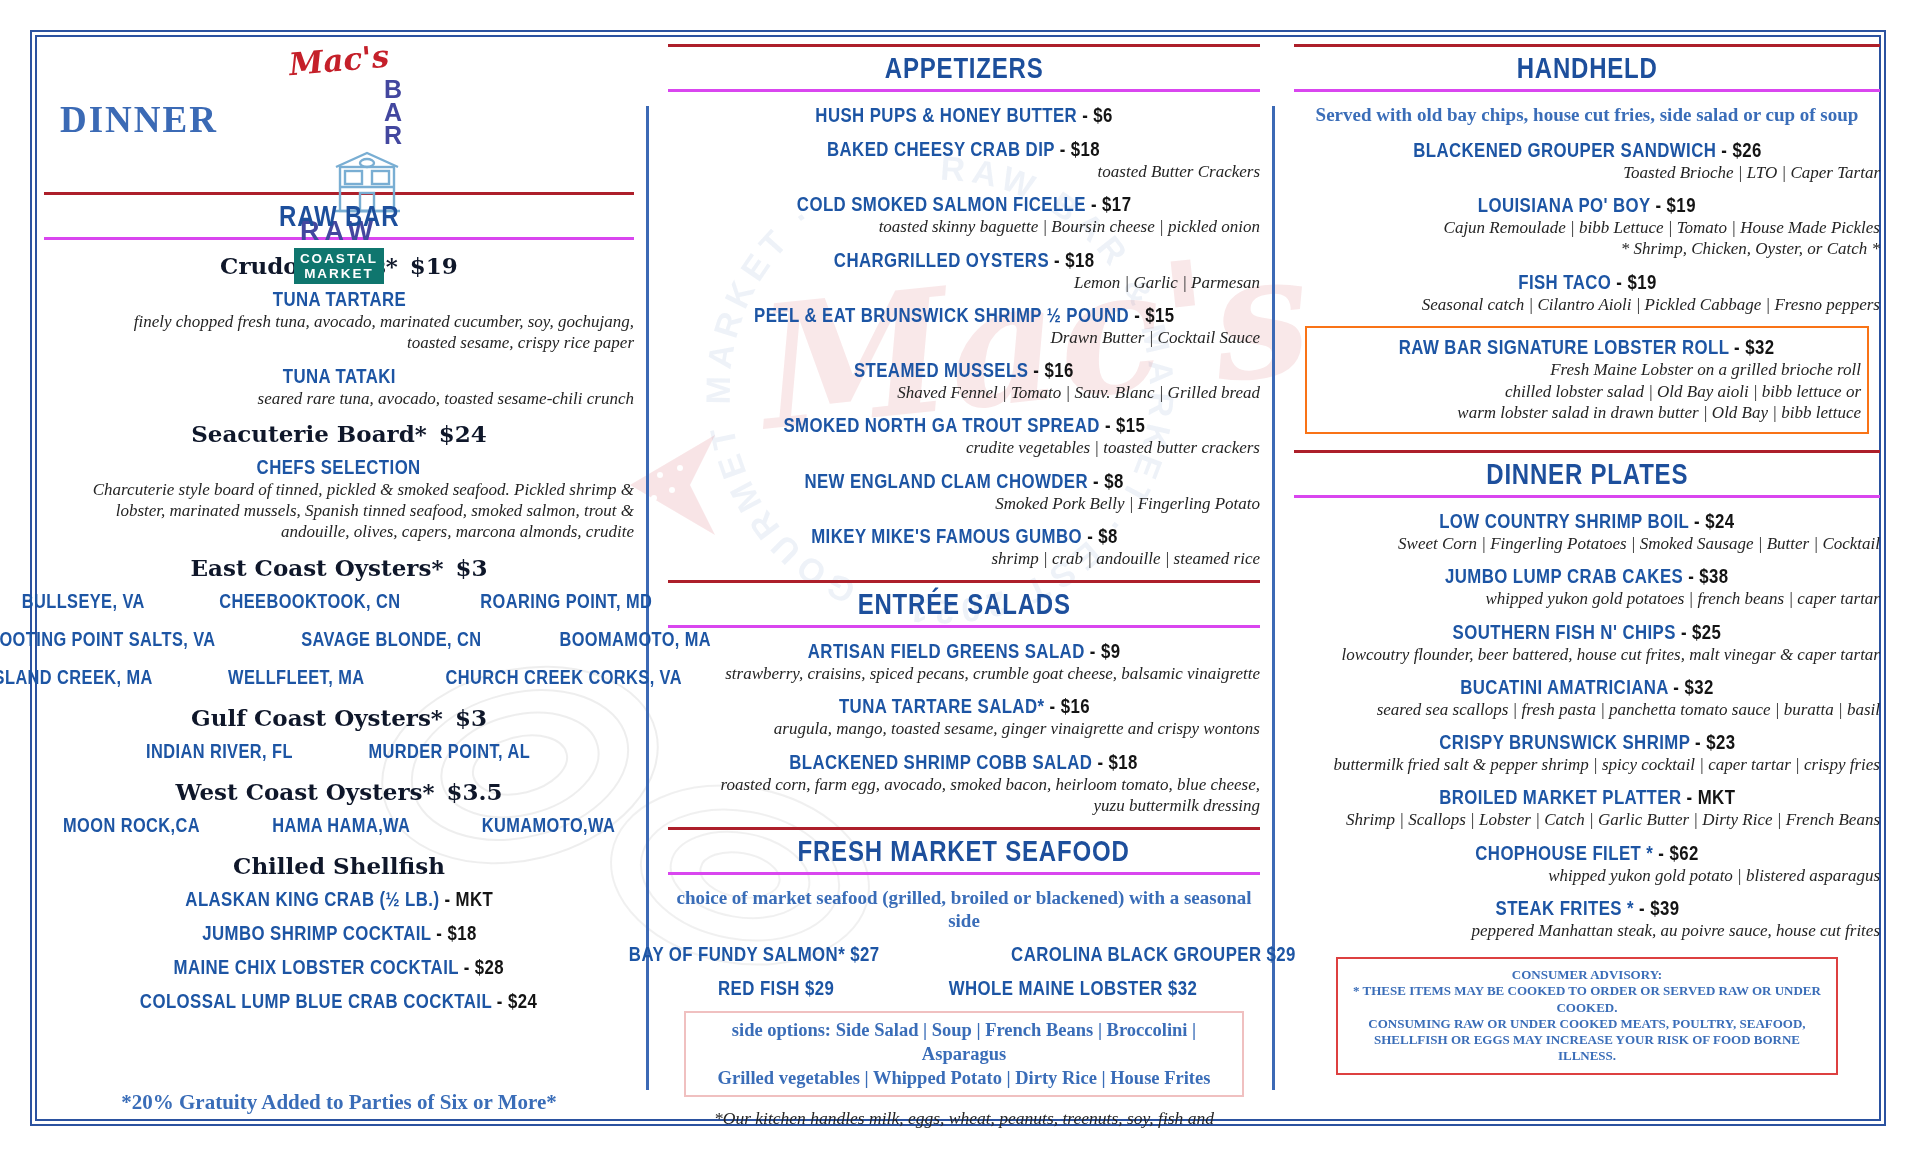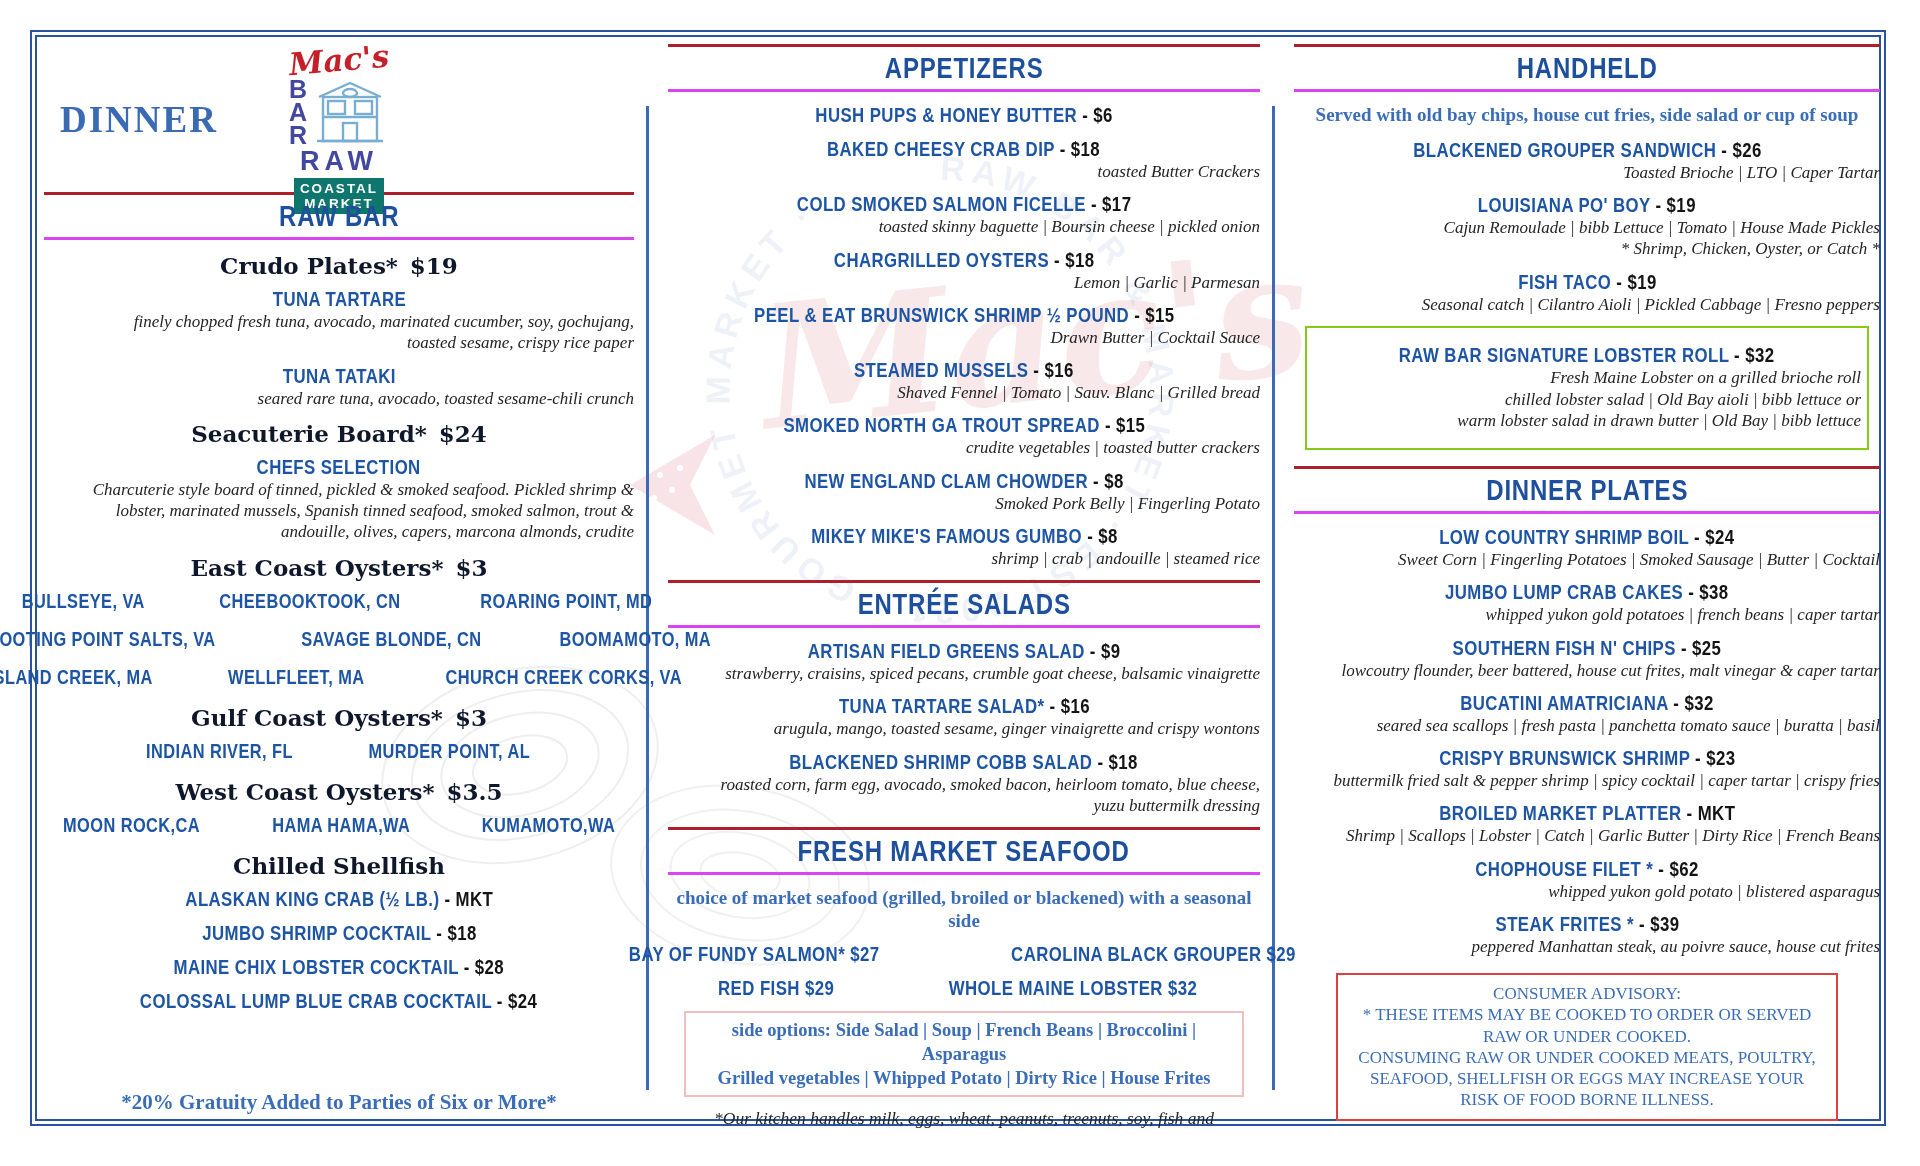--- a/index.html
+++ b/index.html
@@ -26,21 +26,21 @@
   .col-right{left:1294px;top:44px;width:586px;}
 
   .cond{display:inline-block;transform:scaleX(.84);transform-origin:center;white-space:nowrap;}
 
   
   .lc-head{position:relative;height:152px;}
   .dinner-title{position:absolute;left:16px;top:58px;font-family:"Liberation Serif",serif;
         font-weight:bold;font-size:37px;letter-spacing:2px;color:#3b6ab5;}
   .logo{position:absolute;left:50%;transform:translateX(-50%);top:2px;width:134px;text-align:center;}
   .logo-script{font:italic bold 31px "DejaVu Serif",serif;color:#c5202a;transform:rotate(-5deg);margin-bottom:-2px;}
-  .logo-mid{display:flex;justify-content:center;align-items:flex-end;}
+  .logo-mid{display:flex;justify-content:center;align-items:flex-end;flex-direction:column;}
   .logo-bar{width:22px;word-break:break-all;font-weight:bold;font-size:25px;line-height:.92;
             color:#43479f;text-align:left;padding-top:2px;}
   .logo-raw{font-weight:bold;font-size:27px;letter-spacing:5px;color:#43479f;line-height:1;margin:1px 0 3px;}
   .logo-box{display:inline-block;background:#0f766e;color:#fff;font-weight:bold;font-size:13.5px;
             letter-spacing:2px;line-height:1.12;padding:3px 6px;}
 
   
   .sec-head{border-top:3px solid #ad1f2a;border-bottom:3px solid #d946ef;padding:4px 0;
             font-weight:bold;font-size:30px;color:#1d4f9c;letter-spacing:1px;margin-bottom:12px;}
   .sec-head .cond{transform:scaleX(.8);}
@@ -61,25 +61,25 @@
   .blue-note{font-family:"Liberation Serif",serif;font-weight:bold;font-size:19px;color:#3a6db8;
              margin-bottom:10px;line-height:1.2;}
   .fm-row{display:flex;justify-content:center;gap:80px;margin-bottom:11px;}
   .fm-cell{font-weight:bold;font-size:20px;color:#1d55a4;letter-spacing:.5px;}
   .sides-box{border:2px solid #f0c0c0;width:540px;margin:6px auto 10px;padding:5px 8px;
              font-family:"Liberation Serif",serif;font-weight:bold;font-size:18.5px;color:#3a6db8;line-height:1.3;}
   .allergy{margin-top:6px;}
   .allergy div{font:italic 17.5px "Liberation Serif",serif;color:#242424;line-height:1.3;}
 
   .hh-note{margin-bottom:12px;}
-  .sig-box{border:2px solid #84cc16;width:548px;margin:4px auto 16px;padding:16px 6px;}
+  .sig-box{border:2px solid #f97316;width:548px;margin:4px auto 16px;padding:8px 6px;}
   .sig-box .item-desc{line-height:1.28;}
 
   .advisory{border:2px solid #dd4040;width:470px;margin:16px auto 0;padding:8px 14px;}
-  .adv-line{font-family:"Liberation Serif",serif;font-weight:normal;font-size:17px;color:#3a6db8;line-height:1.25;}
+  .adv-line{font-family:"Liberation Serif",serif;font-weight:bold;font-size:13px;color:#3a6db8;line-height:1.25;}
 
   .gratuity{position:absolute;left:44px;top:1090px;width:590px;text-align:center;z-index:2;
             font-family:"Liberation Serif",serif;font-weight:bold;font-size:21px;color:#3a6db8;}
 </style>
 </head>
 <body>
 
 <div class="page">
 
   <svg class="wm wm-ring" viewBox="0 0 560 560">

